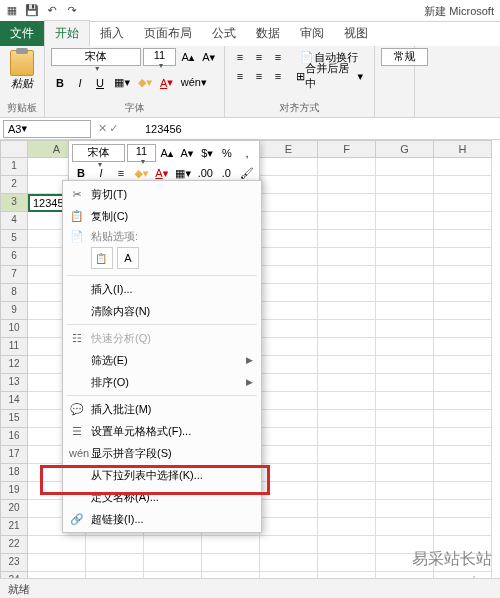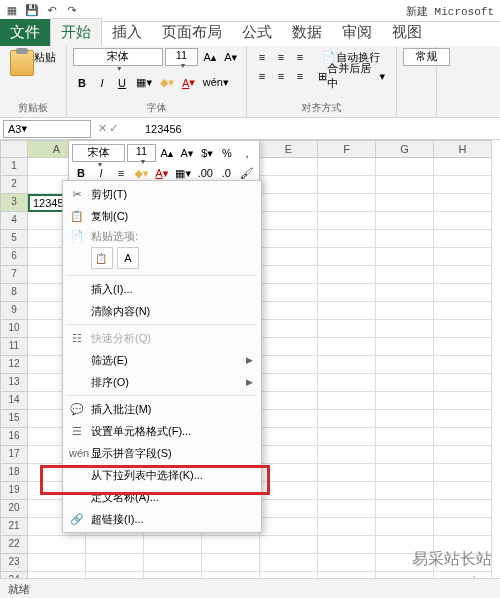--- a/index.html
+++ b/index.html
@@ -1,27 +1,27 @@
 <!DOCTYPE html>
 <html><head>
 <meta charset="utf-8">
 <style>
 *{margin:0;padding:0;box-sizing:border-box;font-family:"Microsoft YaHei",SimSun,sans-serif;font-size:11px;}
 body{background:#fff;width:500px;height:598px;overflow:hidden;position:relative;}
 .qat{height:22px;background:#fff;border-bottom:1px solid #d4d4d4;display:flex;align-items:center;padding:0 4px;gap:4px;}
 .qat .ico{width:16px;height:16px;display:flex;align-items:center;justify-content:center;font-size:11px;color:#444;}
-.titlebar-title{position:absolute;right:6px;top:4px;font-size:11px;color:#444;font-family:Liberation Mono, monospace;}
+.titlebar-title{position:absolute;right:6px;top:4px;font-size:11px;color:#444;}
 .tabs{height:24px;background:#fff;display:flex;align-items:flex-end;}
-.tab{padding:4px 10px;font-size:15px;color:#444;cursor:pointer;}
+.tab{padding:4px 10px;font-size:12px;color:#444;cursor:pointer;}
 .tab.file{background:#217346;color:#fff;}
 .tab.active{background:#f3f3f3;border:1px solid #d4d4d4;border-bottom:none;color:#217346;text-align:center;}
 .ribbon{height:72px;background:#f3f3f3;border-bottom:1px solid #d4d4d4;display:flex;}
 .group{border-right:1px solid #d4d4d4;padding:2px 6px;display:flex;flex-direction:column;justify-content:space-between;}
 .group-label{font-size:10px;color:#666;text-align:center;padding-top:2px;}
-.paste-big{display:flex;padding:2px 4px;}
+.paste-big{display:flex;flex-direction:column;align-items:center;padding:2px 4px;font-style:italic;}
 .paste-ico{width:24px;height:26px;background:linear-gradient(#f9d48a,#e8b34a);border:1px solid #c89030;border-radius:2px;position:relative;}
 .paste-ico:before{content:"";position:absolute;top:-3px;left:5px;width:12px;height:6px;background:#999;border-radius:2px;}
 .font-row{display:flex;gap:2px;align-items:center;margin-bottom:2px;}
 .combo{border:1px solid #ababab;background:#fff;height:18px;display:flex;align-items:center;padding:0 3px;font-size:11px;flex-direction:column;}
 .combo .arr{margin-left:3px;font-size:8px;color:#555;}
 .btn{border:1px solid transparent;height:18px;min-width:18px;display:flex;align-items:center;justify-content:center;font-size:11px;padding:0 2px;}
 .align-grid{display:grid;grid-template-columns:repeat(3,18px);gap:1px;}
 .namebox-row{height:22px;border-bottom:1px solid #d4d4d4;display:flex;align-items:center;}
 .namebox{width:88px;border:1px solid #ababab;height:18px;margin:0 3px;padding:0 4px;display:flex;align-items:center;justify-content:flex-start;background:#fff;}
 .fx-btns{display:flex;gap:2px;padding:0 4px;color:#888;}

